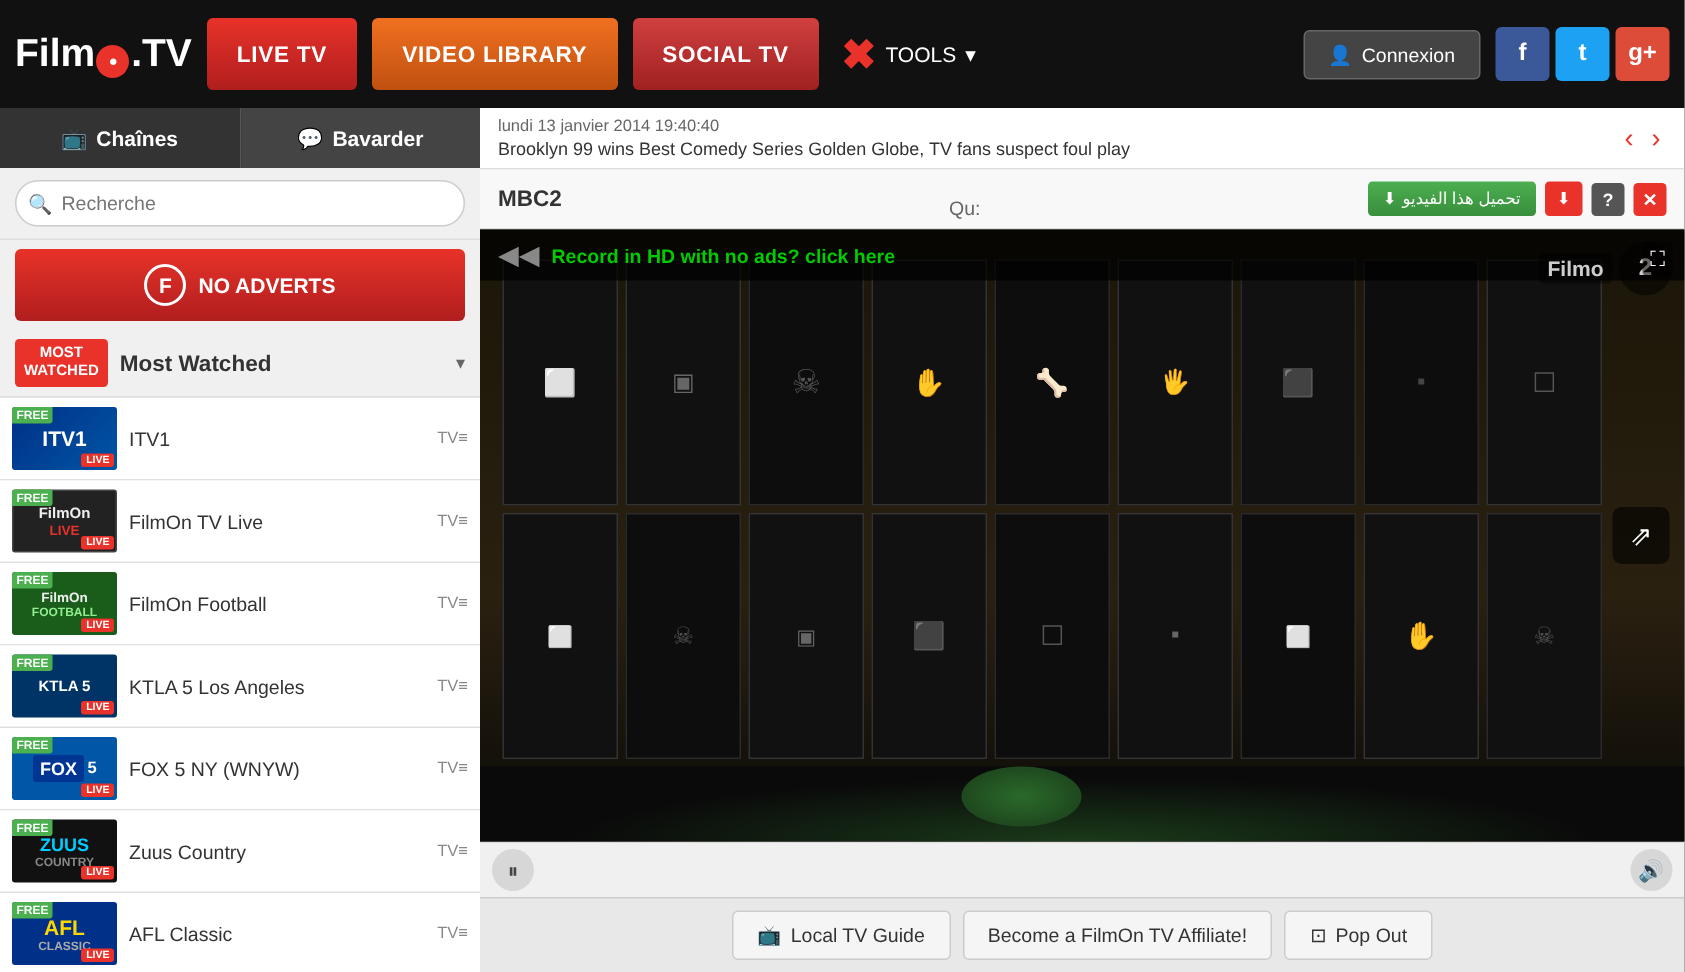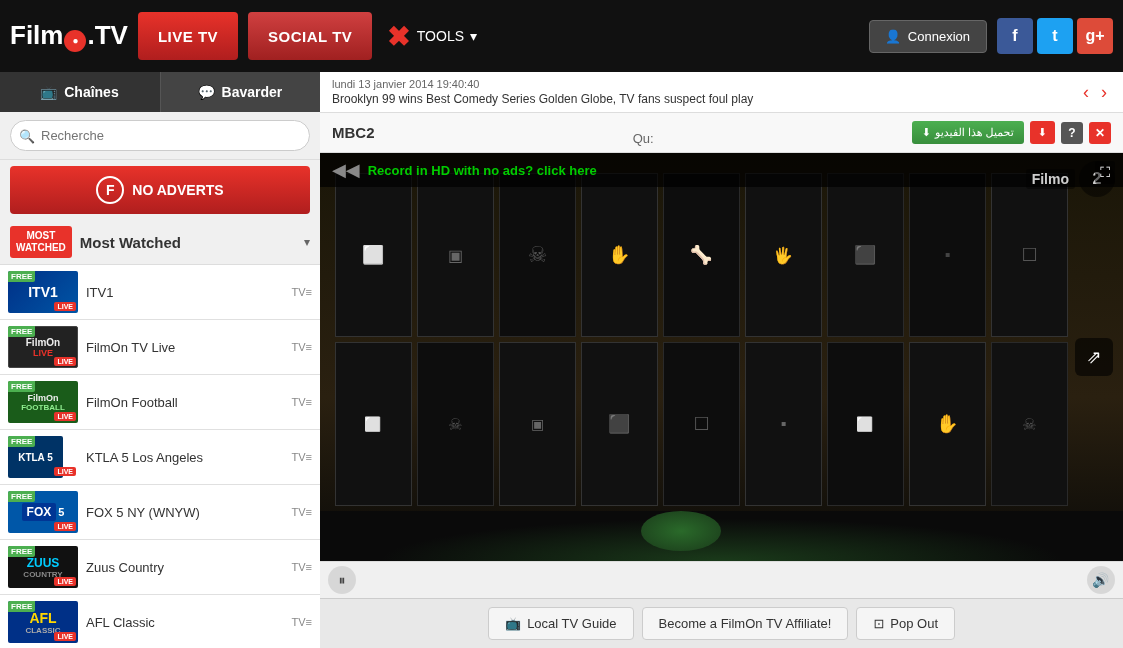--- a/index.html
+++ b/index.html
@@ -564,20 +564,21 @@
 </head>
 <body>
 
 <div class="header">
   <div class="logo">
     <span style="color:white; font-size:26px; font-weight:900; font-family:Arial Black, Arial, sans-serif;">
       <span>Film</span><span class="logo-circle">●</span><span style="color:white;">.TV</span>
     </span>
   </div>
   <button class="nav-btn nav-live">LIVE TV</button>
+  <button class="nav-btn nav-video">VIDEO LIBRARY</button>
   <button class="nav-btn nav-social">SOCIAL TV</button>
   <button class="tools-btn">
     <span class="tools-x">✖</span>
     <span>TOOLS</span>
     <span>▾</span>
   </button>
   <div class="spacer"></div>
   <button class="connexion-btn">
     <span>👤</span>
     <span>Connexion</span>
@@ -655,21 +656,21 @@
             </div>
           <span class="live-badge">LIVE</span>
         </div>
         <span class="channel-name">FilmOn Football</span>
         <span class="tv-icon">TV≡</span>
       </div>
 
       <div class="channel-item">
         <div class="channel-logo-wrap">
           <span class="free-badge">FREE</span>
-          <div class="logo-ktla" style="width:55px;height:42px;">KTLA 5</div>
+          <div class="logo-ktla" style="width:70px;height:42px;">KTLA 5</div>
           <span class="live-badge">LIVE</span>
         </div>
         <span class="channel-name">KTLA 5 Los Angeles</span>
         <span class="tv-icon">TV≡</span>
       </div>
 
       <div class="channel-item">
         <div class="channel-logo-wrap">
           <span class="free-badge">FREE</span>
           <div class="logo-fox5" style="width:70px;height:42px;">

